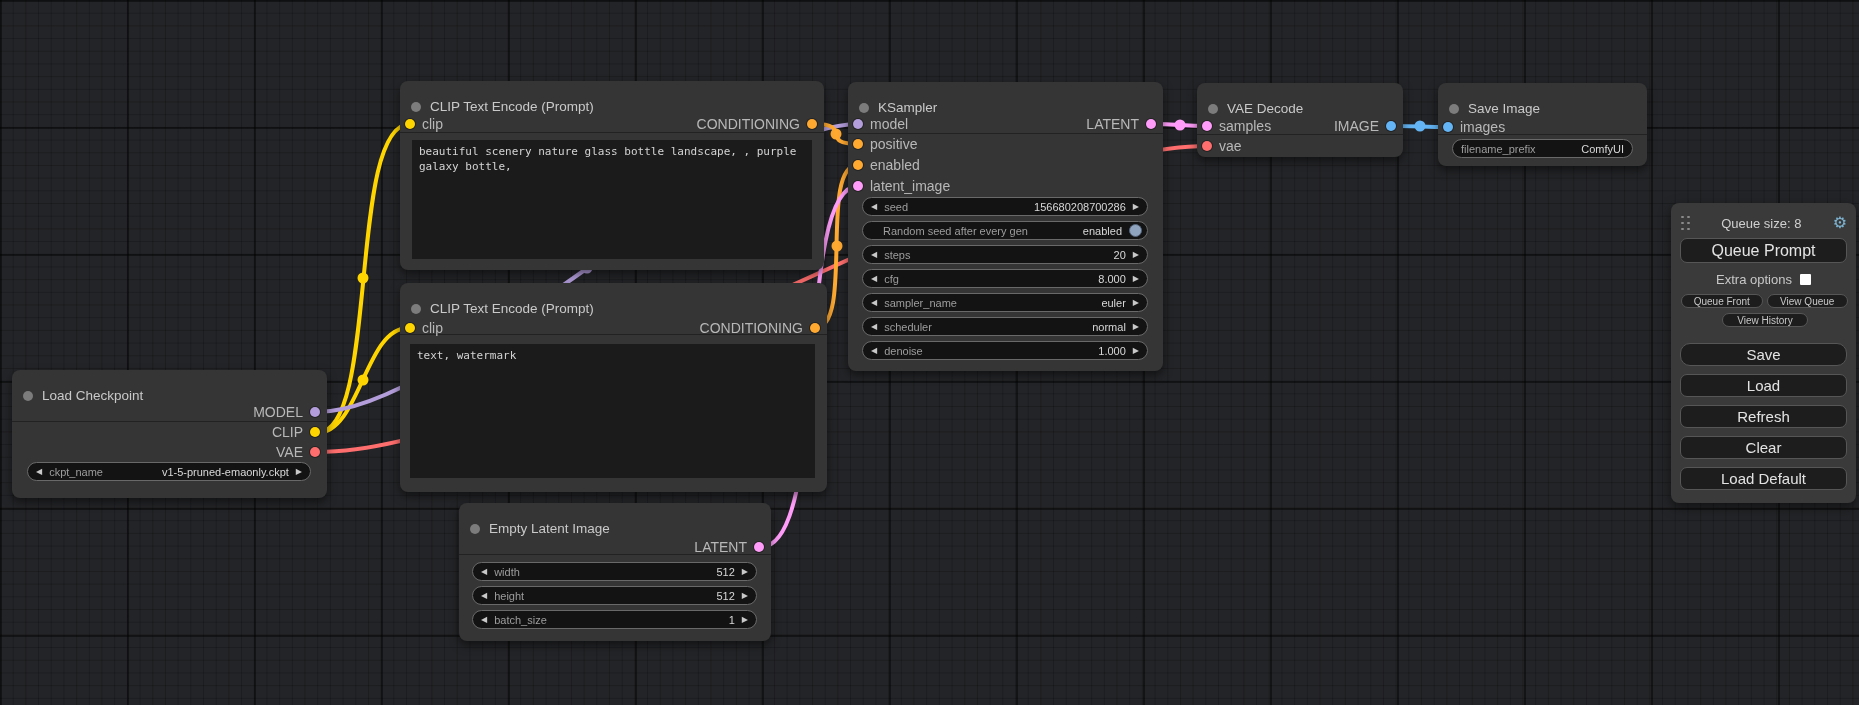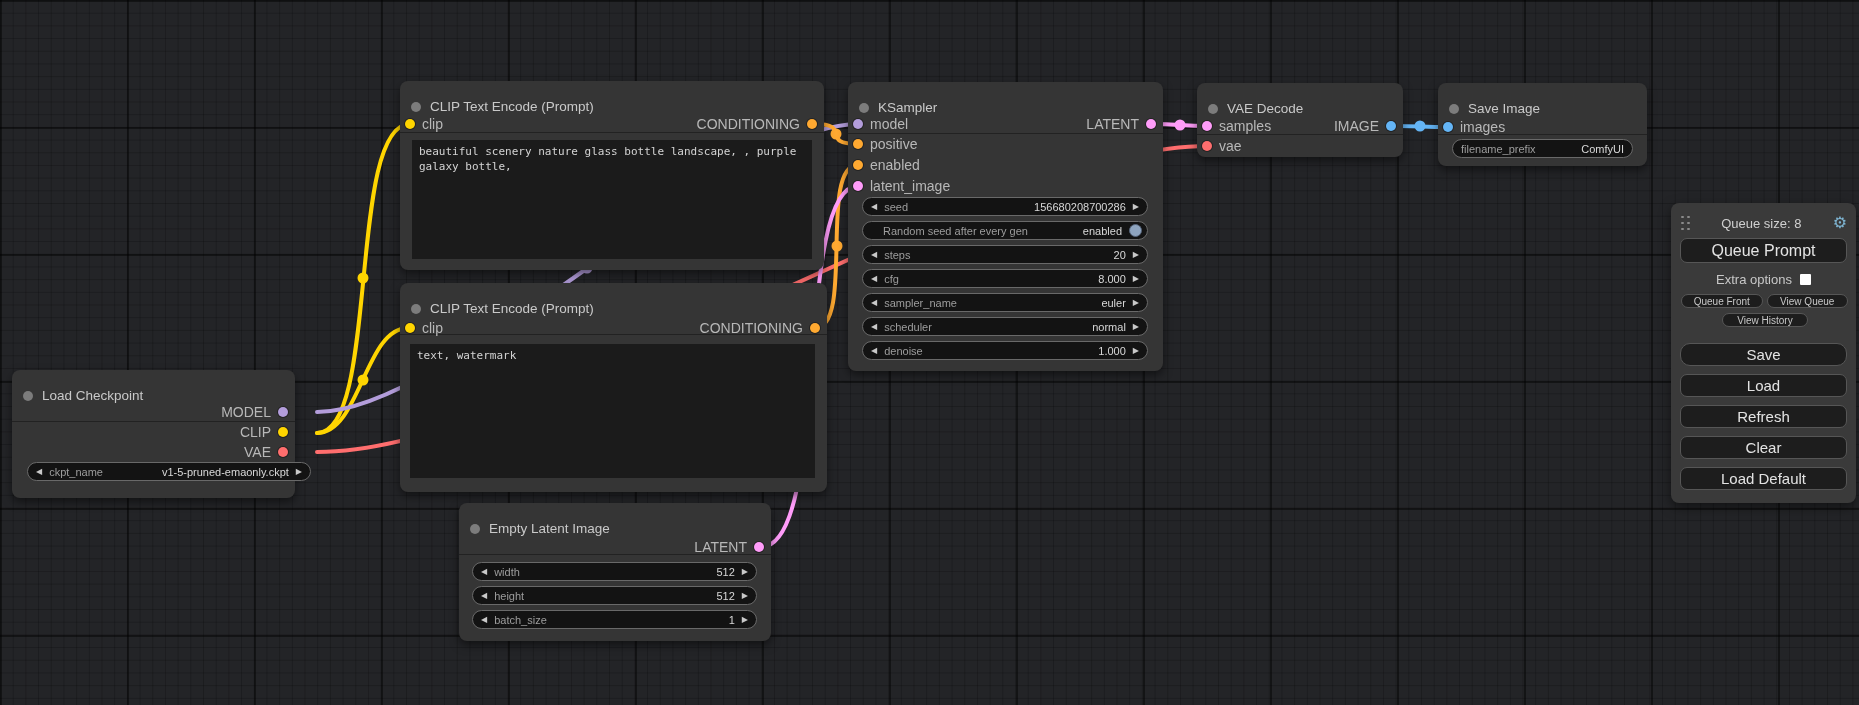--- a/index.html
+++ b/index.html
@@ -77,21 +77,21 @@
       <circle cx="587" cy="268" r="5.5" fill="#b39ddb"></circle>
       <circle cx="762" cy="299" r="5.5" fill="#ff6e6e"></circle>
       <circle cx="836" cy="134" r="5.5" fill="#ffa931"></circle>
       <circle cx="837" cy="246" r="5.5" fill="#ffa931"></circle>
       <circle cx="811" cy="366" r="5.5" fill="#ff9cf9"></circle>
       <circle cx="1180" cy="125" r="5.5" fill="#ff9cf9"></circle>
       <circle cx="1420" cy="126" r="5.5" fill="#64b5f6"></circle>
     </g>
   </svg>
 
-  <div class="node" style="left:12px;top:370px;width:283px;height:128px;text-align:center;">
+  <div class="node" style="left:12px;top:370px;width:315px;height:128px;text-align:center;">
     <div class="ntitle">
       <span class="tdot"></span>
       <span>Load Checkpoint</span>
     </div>
     <div class="slot out" style="top:35px;">
       <span>MODEL</span>
       <span class="sdot" style="background:#b39ddb;"></span>
     </div>
     <div class="slot out" style="top:55px;">
       <span>CLIP</span>

